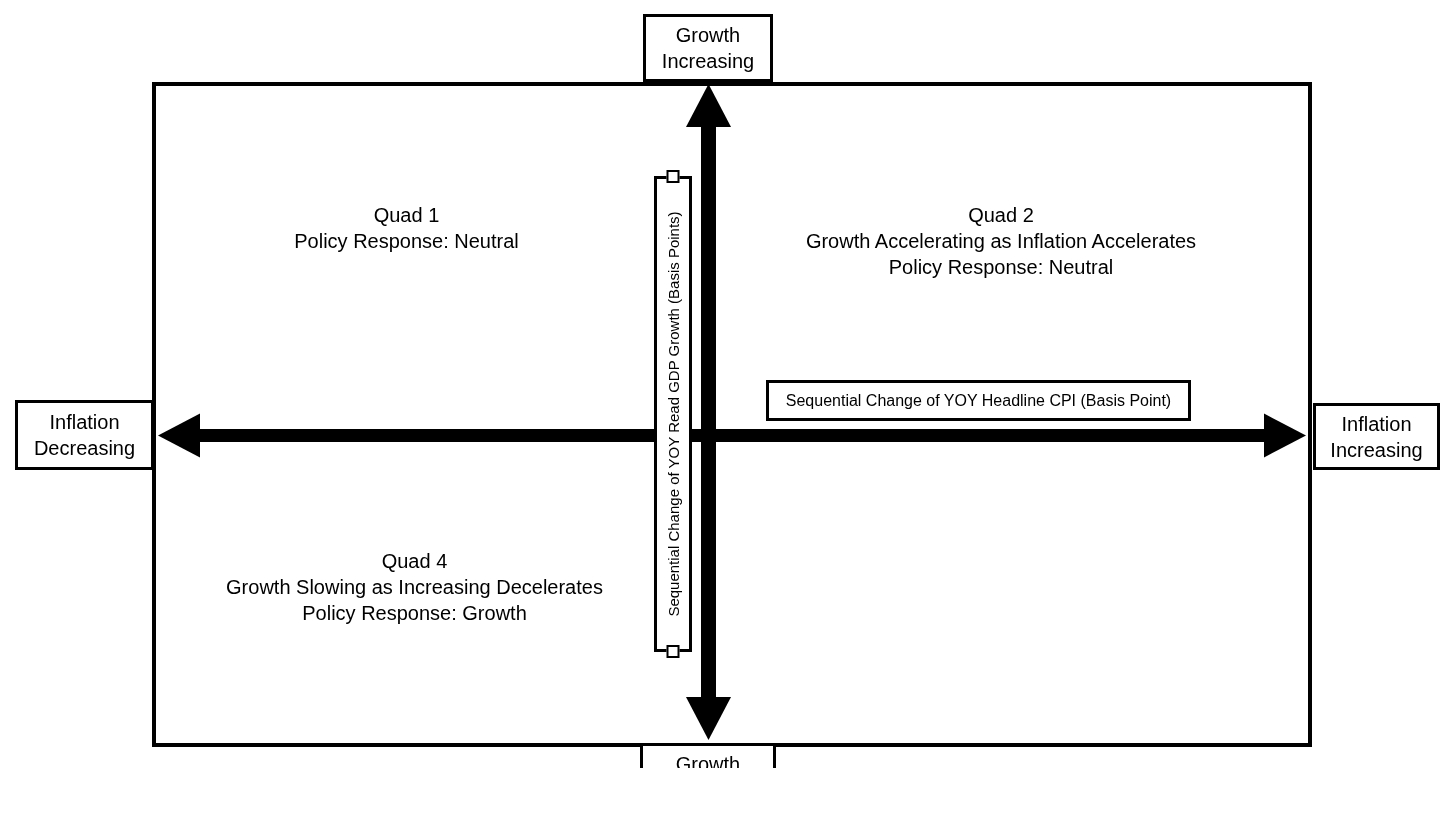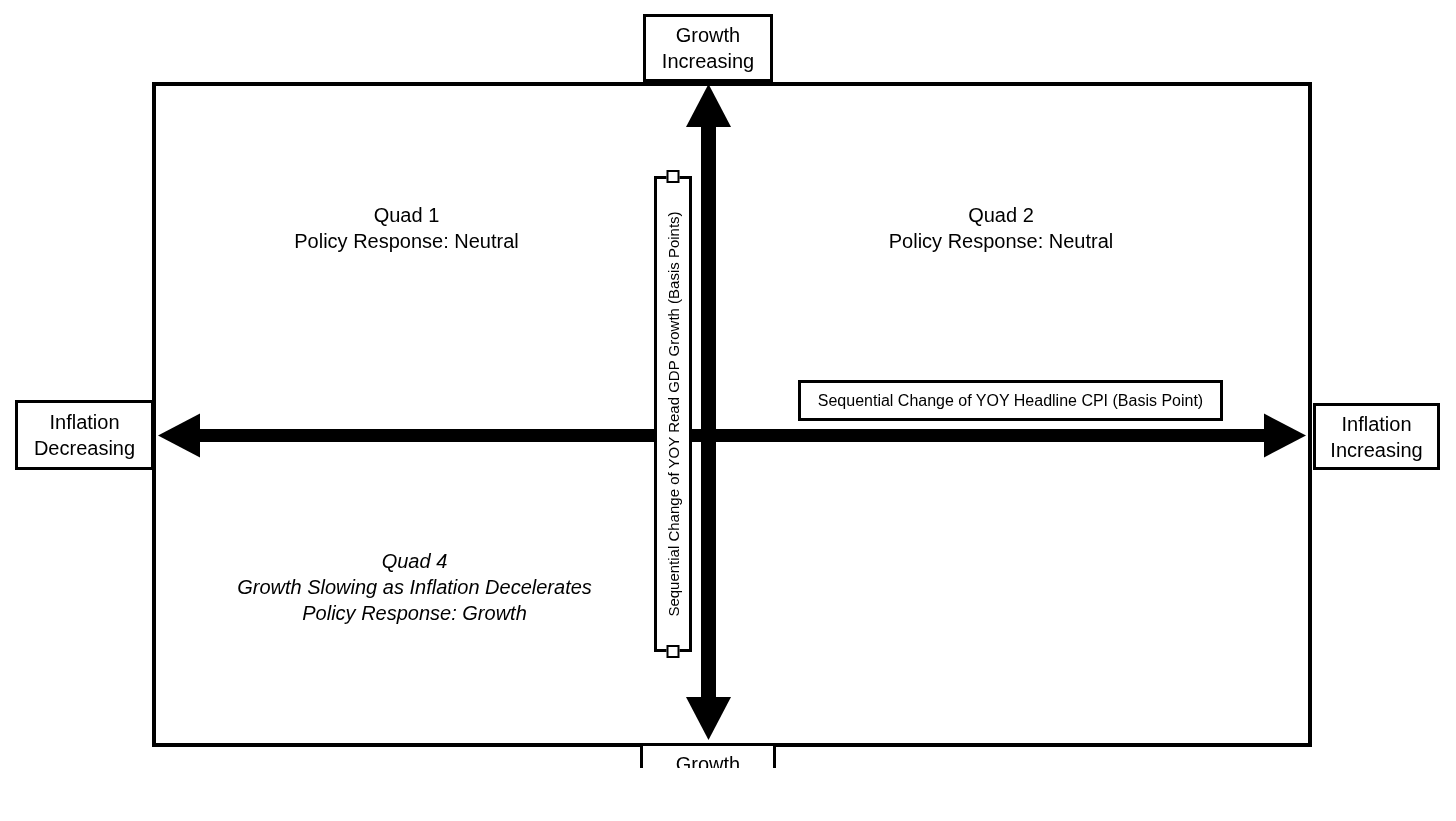--- a/index.html
+++ b/index.html
@@ -88,33 +88,32 @@
     width: 419px;
     height: 35px;
     background: #ffffff;
     border: 3px solid #000000;
     display: flex;
     align-items: center;
     justify-content: center;
     font-size: 16px;
     z-index: 4;
     white-space: nowrap;
-    margin-left: 32px;
   }
 
   .quad-text {
     position: absolute;
     text-align: center;
     font-size: 20px;
     line-height: 26px;
     z-index: 3;
   }
   .quad-1 { left: 154px; top: 202px; width: 505px; }
   .quad-2 { left: 745px; top: 202px; width: 512px; }
-  .quad-4 { left: 162px; top: 548px; width: 505px; font-style: italic; }
+  .quad-4 { left: 162px; top: 548px; width: 505px; }
   .quad-3 { left: 745px; top: 548px; width: 512px; }
 </style>
 </head>
 <body>
 
 <div class="stage">
 
   <div class="outer-box"></div>
 
   <svg class="arrows" viewBox="0 0 1456 821" xmlns="http://www.w3.org/2000/svg">
@@ -158,21 +157,22 @@
   <div class="hlabel-box">
     <span>Sequential Change of YOY Headline CPI (Basis Point)</span>
   </div>
 
   <div class="quad-text quad-1">
     <div>Quad 1</div>
     <div>Policy Response: Neutral</div>
   </div>
   <div class="quad-text quad-2">
     <div>Quad 2</div>
+    <div>Growth Accelerating as Inflation Accelerates</div>
     <div>Policy Response: Neutral</div>
   </div>
   <div class="quad-text quad-4">
     <div>Quad 4</div>
-    <div>Growth Slowing as Inflation Decelerates</div>
+    <div>Growth Slowing as Increasing Decelerates</div>
     <div>Policy Response: Growth</div>
   </div>
 
 </div>
 
 </body></html>

